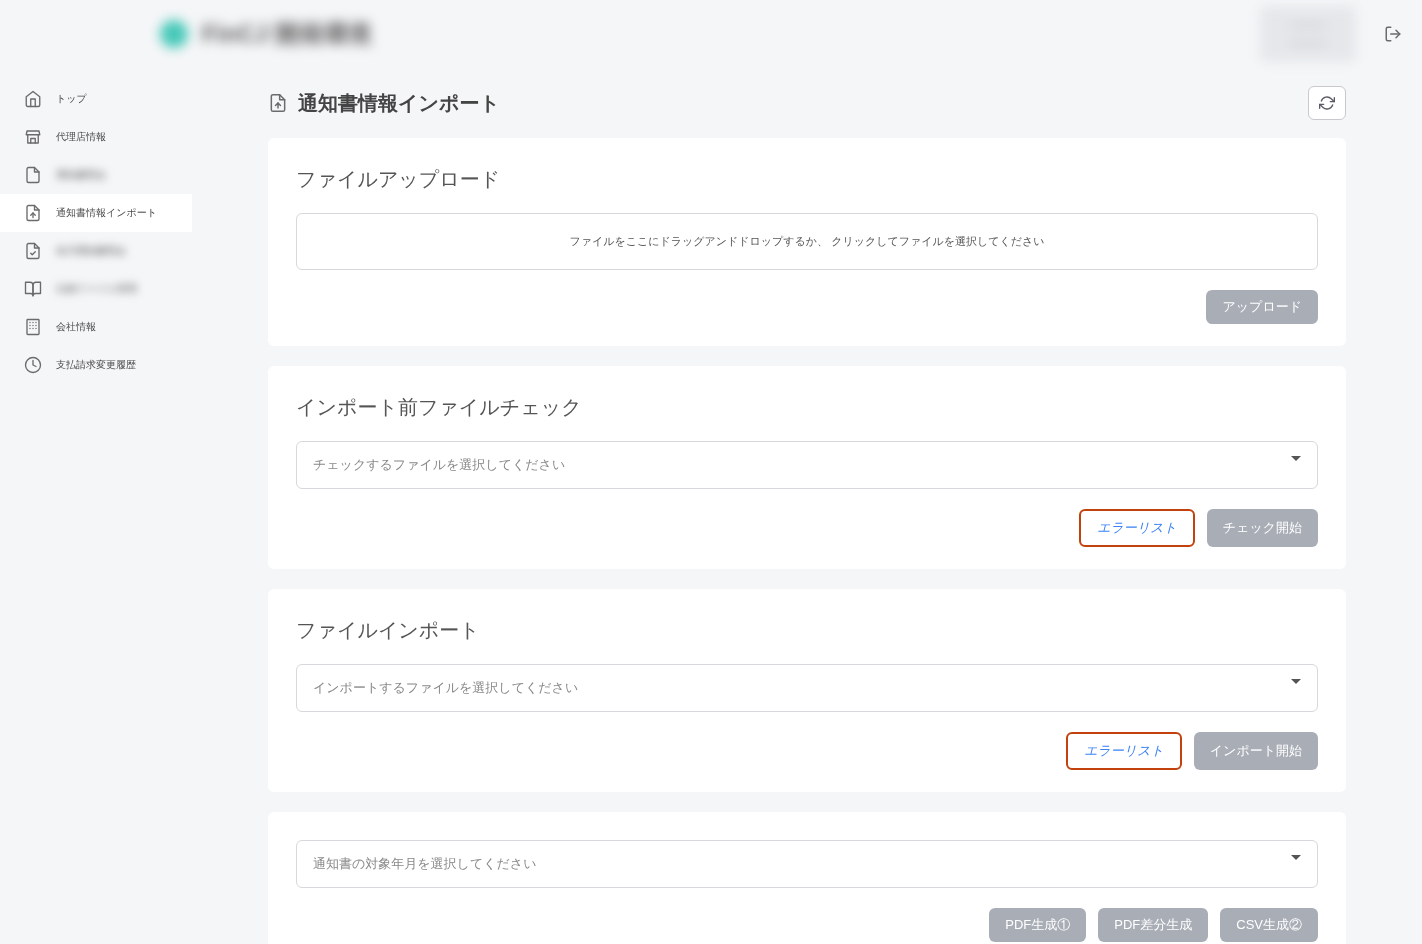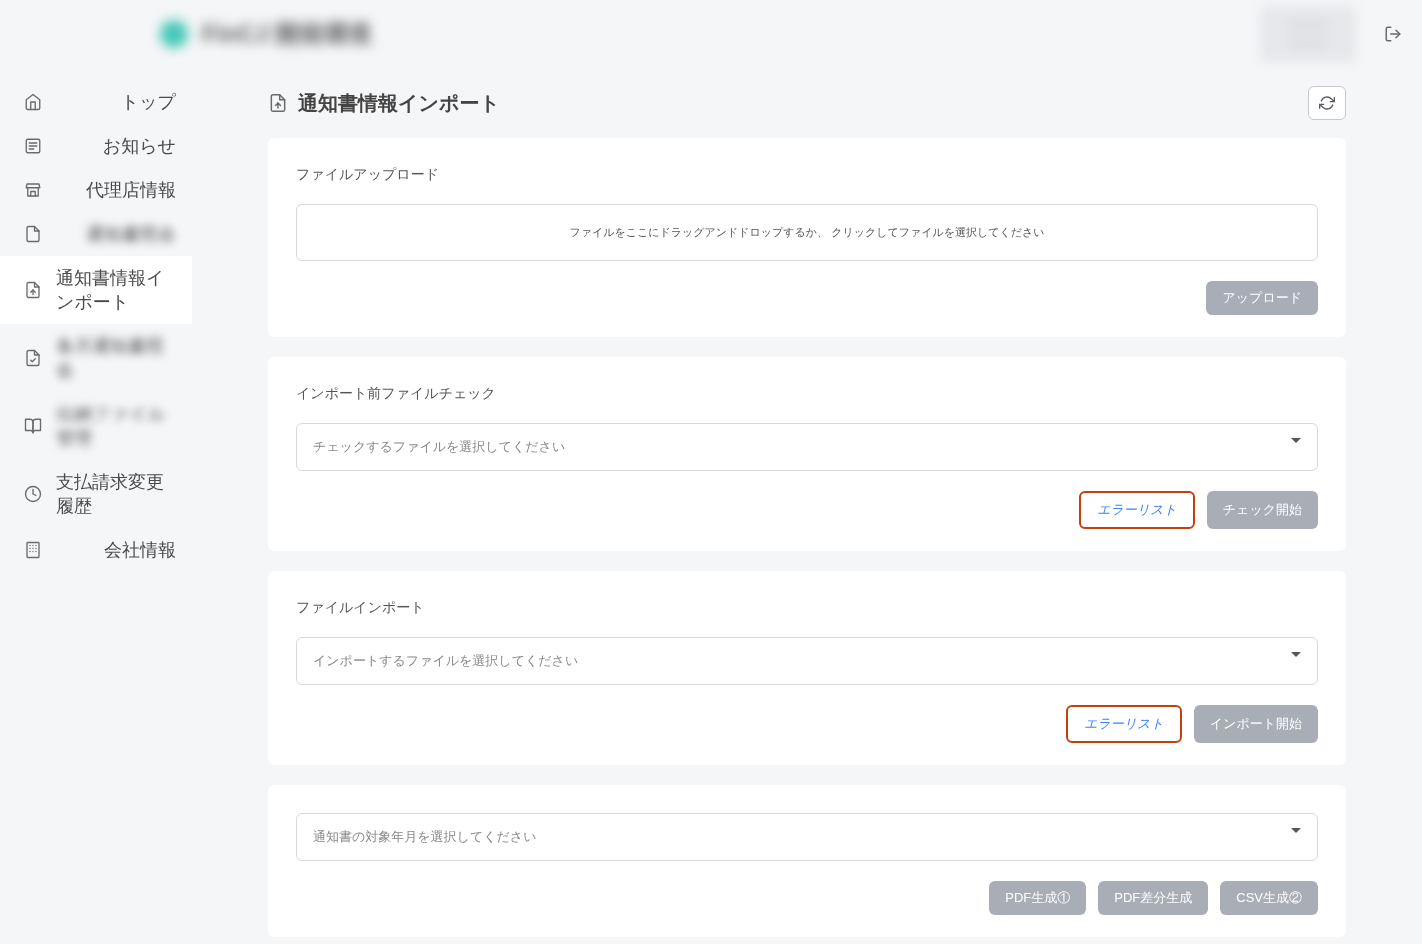--- a/index.html
+++ b/index.html
@@ -67,24 +67,23 @@
     .sidebar {
       width: 192px;
       background: #f5f6f8;
       padding-top: 12px;
     }
     .sidebar-item {
       display: flex;
       align-items: center;
       gap: 14px;
       padding: 10px 16px 10px 24px;
-      font-size: 18px;
+      font-size: 10px;
       color: #4a4a4a;
       cursor: pointer;
-      justify-content: space-between;
     }
     .sidebar-item.active {
       background: #ffffff;
       font-weight: 500;
     }
     .sidebar-item .icon {
       width: 18px;
       height: 18px;
       display: flex;
       align-items: center;
@@ -128,21 +127,21 @@
       cursor: pointer;
       color: #5b5b65;
     }
     .card {
       background: #fff;
       border-radius: 6px;
       padding: 28px 28px 22px 28px;
       margin-bottom: 20px;
     }
     .section-title {
-      font-size: 14px;
+      font-size: 20px;
       color: #555;
       margin-bottom: 20px;
       font-weight: 500;
     }
     .dropzone {
       border: 1px solid #d8d8de;
       border-radius: 6px;
       padding: 20px;
       text-align: center;
       font-size: 11px;
@@ -227,31 +226,20 @@
         <svg width="18" height="18" viewBox="0 0 24 24" fill="none" stroke="currentColor" stroke-width="1.8" stroke-linecap="round" stroke-linejoin="round">
             <path d="M3 9l9-7 9 7v11a2 2 0 0 1-2 2H5a2 2 0 0 1-2-2z"></path>
             <polyline points="9 22 9 12 15 12 15 22"></polyline>
           </svg>
       </span>
       <span class="label">トップ</span>
     </div>
     <div class="sidebar-item">
       <span class="icon">
         <svg width="18" height="18" viewBox="0 0 24 24" fill="none" stroke="currentColor" stroke-width="1.8" stroke-linecap="round" stroke-linejoin="round">
-            <rect x="3" y="3" width="18" height="18" rx="2"></rect>
-            <line x1="7" y1="8" x2="17" y2="8"></line>
-            <line x1="7" y1="12" x2="17" y2="12"></line>
-            <line x1="7" y1="16" x2="13" y2="16"></line>
-          </svg>
-      </span>
-      <span class="label">お知らせ</span>
-    </div>
-    <div class="sidebar-item">
-      <span class="icon">
-        <svg width="18" height="18" viewBox="0 0 24 24" fill="none" stroke="currentColor" stroke-width="1.8" stroke-linecap="round" stroke-linejoin="round">
             <path d="M3 9h18l-1-5H4z"></path>
             <path d="M5 9v11h14V9"></path>
             <path d="M9 20v-6h6v6"></path>
           </svg>
       </span>
       <span class="label">代理店情報</span>
     </div>
     <div class="sidebar-item">
       <span class="icon">
         <svg width="18" height="18" viewBox="0 0 24 24" fill="none" stroke="currentColor" stroke-width="1.8" stroke-linecap="round" stroke-linejoin="round">
@@ -283,46 +271,46 @@
       <span class="label blurred">各月通知書照会</span>
     </div>
     <div class="sidebar-item">
       <span class="icon">
         <svg width="18" height="18" viewBox="0 0 24 24" fill="none" stroke="currentColor" stroke-width="1.8" stroke-linecap="round" stroke-linejoin="round">
             <path d="M2 3h6a4 4 0 0 1 4 4v14a3 3 0 0 0-3-3H2z"></path>
             <path d="M22 3h-6a4 4 0 0 0-4 4v14a3 3 0 0 1 3-3h7z"></path>
           </svg>
       </span>
       <span class="label blurred">出納ファイル管理</span>
-    </div>
-    <div class="sidebar-item">
-      <span class="icon">
-        <svg width="18" height="18" viewBox="0 0 24 24" fill="none" stroke="currentColor" stroke-width="1.8" stroke-linecap="round" stroke-linejoin="round">
-            <circle cx="12" cy="12" r="10"></circle>
-            <polyline points="12 6 12 12 16 14"></polyline>
-          </svg>
-      </span>
-      <span class="label">支払請求変更履歴</span>
     </div>
     <div class="sidebar-item">
       <span class="icon">
         <svg width="18" height="18" viewBox="0 0 24 24" fill="none" stroke="currentColor" stroke-width="1.8" stroke-linecap="round" stroke-linejoin="round">
             <rect x="4" y="2" width="16" height="20" rx="1"></rect>
             <line x1="8" y1="6" x2="8" y2="6"></line>
             <line x1="12" y1="6" x2="12" y2="6"></line>
             <line x1="16" y1="6" x2="16" y2="6"></line>
             <line x1="8" y1="10" x2="8" y2="10"></line>
             <line x1="12" y1="10" x2="12" y2="10"></line>
             <line x1="16" y1="10" x2="16" y2="10"></line>
             <line x1="8" y1="14" x2="8" y2="14"></line>
             <line x1="12" y1="14" x2="12" y2="14"></line>
             <line x1="16" y1="14" x2="16" y2="14"></line>
           </svg>
       </span>
       <span class="label">会社情報</span>
+    </div>
+    <div class="sidebar-item">
+      <span class="icon">
+        <svg width="18" height="18" viewBox="0 0 24 24" fill="none" stroke="currentColor" stroke-width="1.8" stroke-linecap="round" stroke-linejoin="round">
+            <circle cx="12" cy="12" r="10"></circle>
+            <polyline points="12 6 12 12 16 14"></polyline>
+          </svg>
+      </span>
+      <span class="label">支払請求変更履歴</span>
     </div>
   </nav>
 
   <main class="main">
     <div class="page-header">
       <div class="page-title-wrap">
         <span>
           <svg width="20" height="20" viewBox="0 0 24 24" fill="none" stroke="#6b6b6b" stroke-width="1.8" stroke-linecap="round" stroke-linejoin="round">
               <path d="M14 2H6a2 2 0 0 0-2 2v16a2 2 0 0 0 2 2h12a2 2 0 0 0 2-2V8z"></path>
               <polyline points="14 2 14 8 20 8"></polyline>

